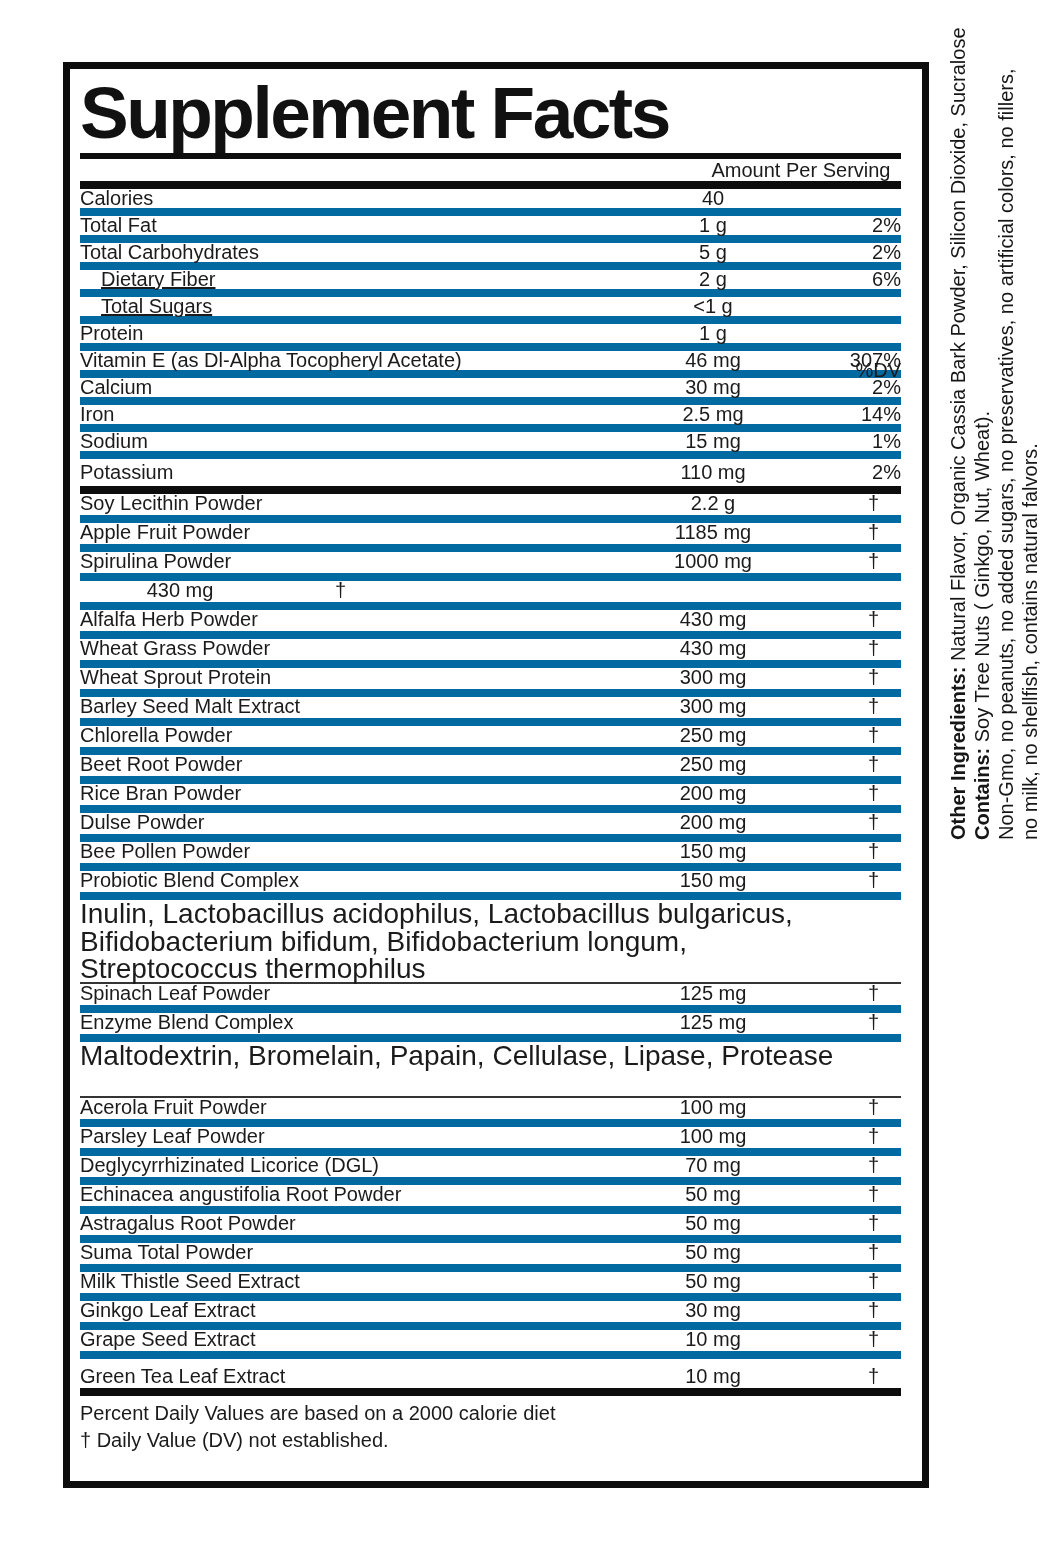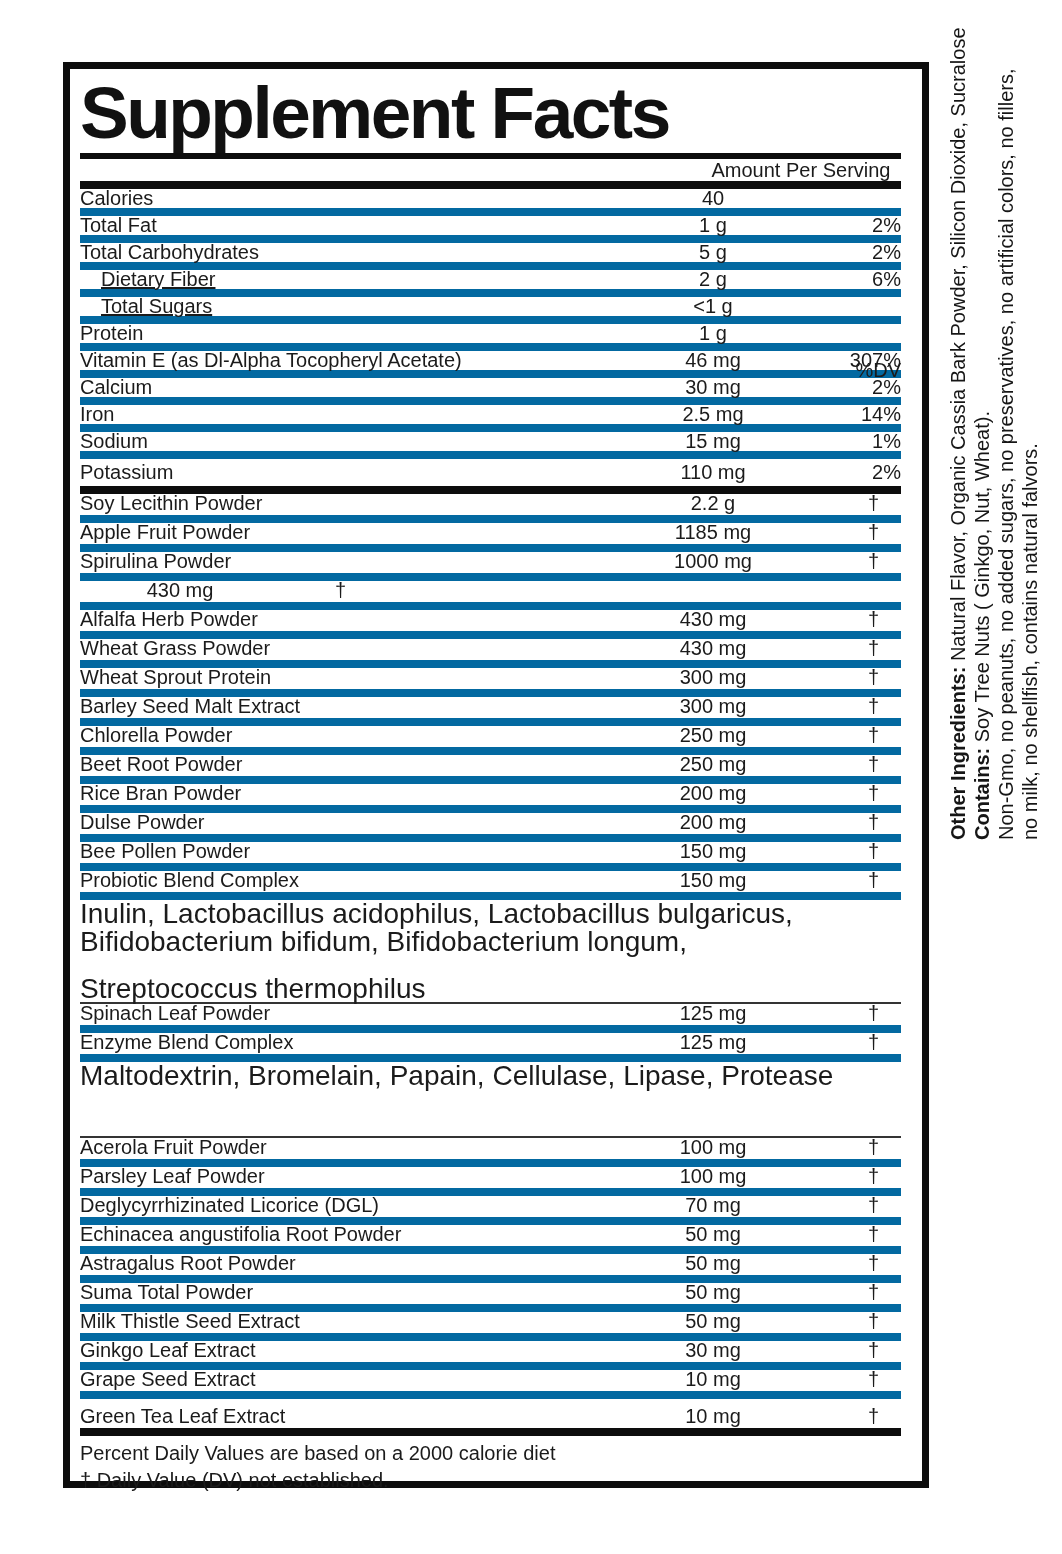--- a/index.html
+++ b/index.html
@@ -71,21 +71,21 @@
   #ingredient-rows .row:last-child { border-bottom: none; }
   .row.indent .col-name { padding-left: 21px; text-decoration: underline; }
 
   .sub-line {
     display: flex;
     align-items: center;
     height: 28px;
     font-size: 28px;
     white-space: nowrap;
   }
-  .sub-line.with-border { border-bottom: 2px solid #343434; margin-top: 20px; }
+  .sub-line.with-border { border-bottom: 2px solid #343434; }
 
   .footnotes { padding-top: 4px; font-size: 20px; line-height: 27px; }
 
   .side-notes {
     position: absolute;
     left: 946px; top: 840px;
     width: 782px; height: 100px;
     transform: rotate(-90deg);
     transform-origin: 0 0;
   }

